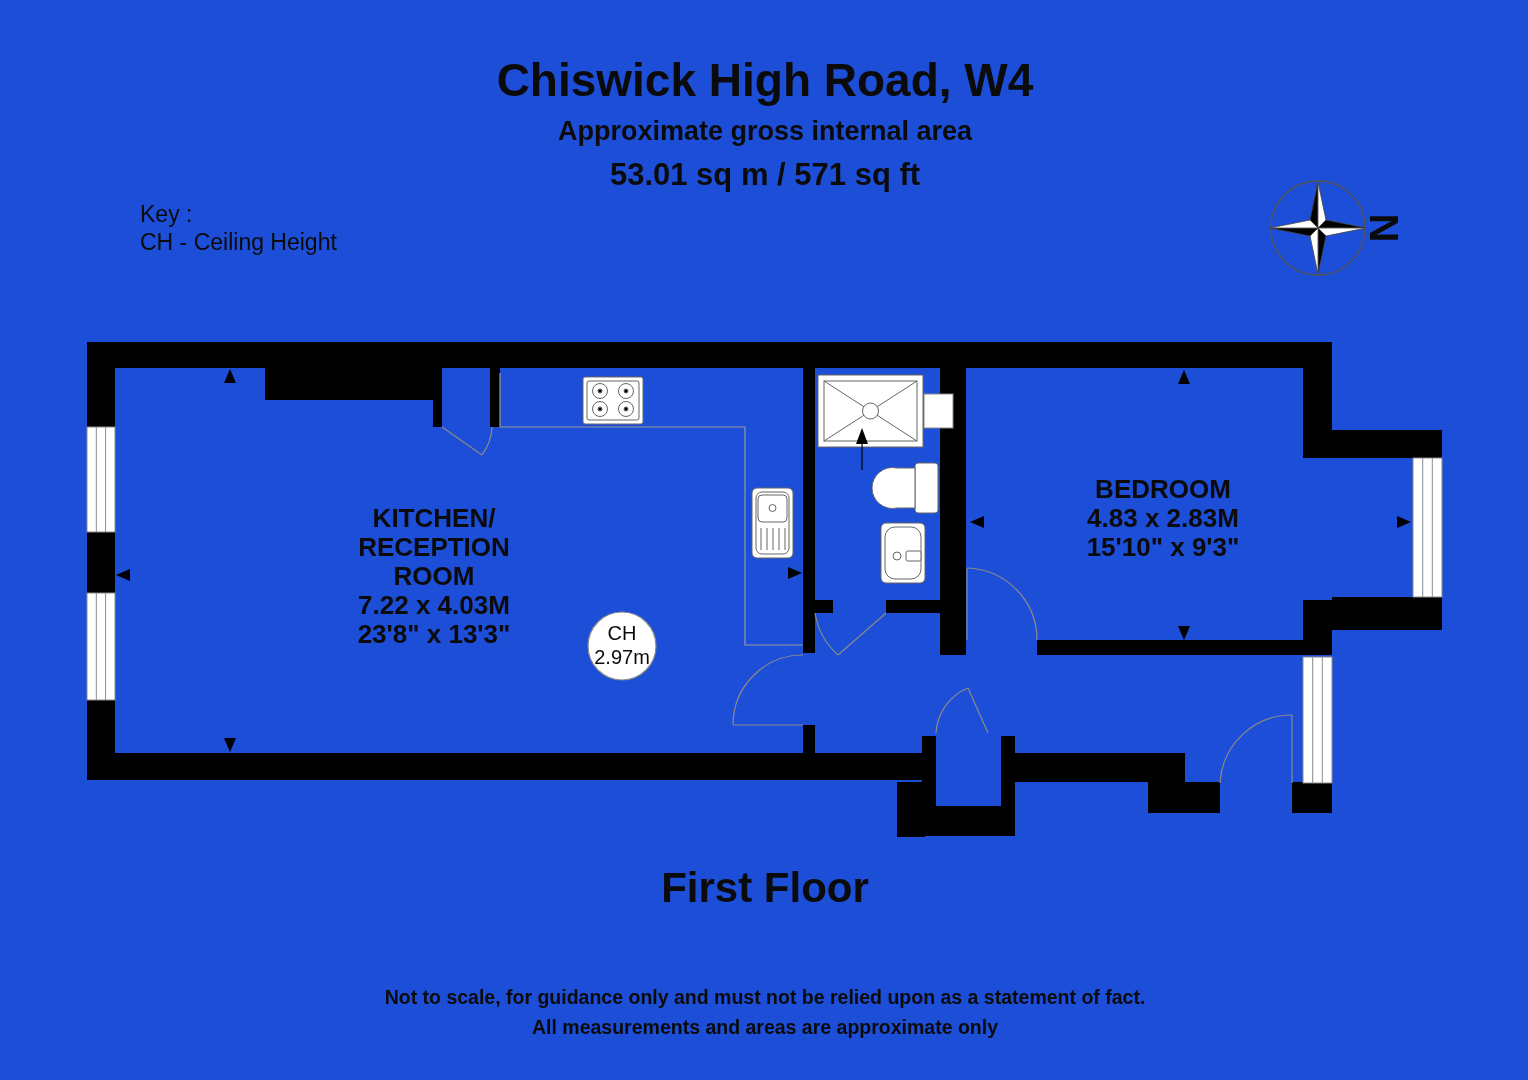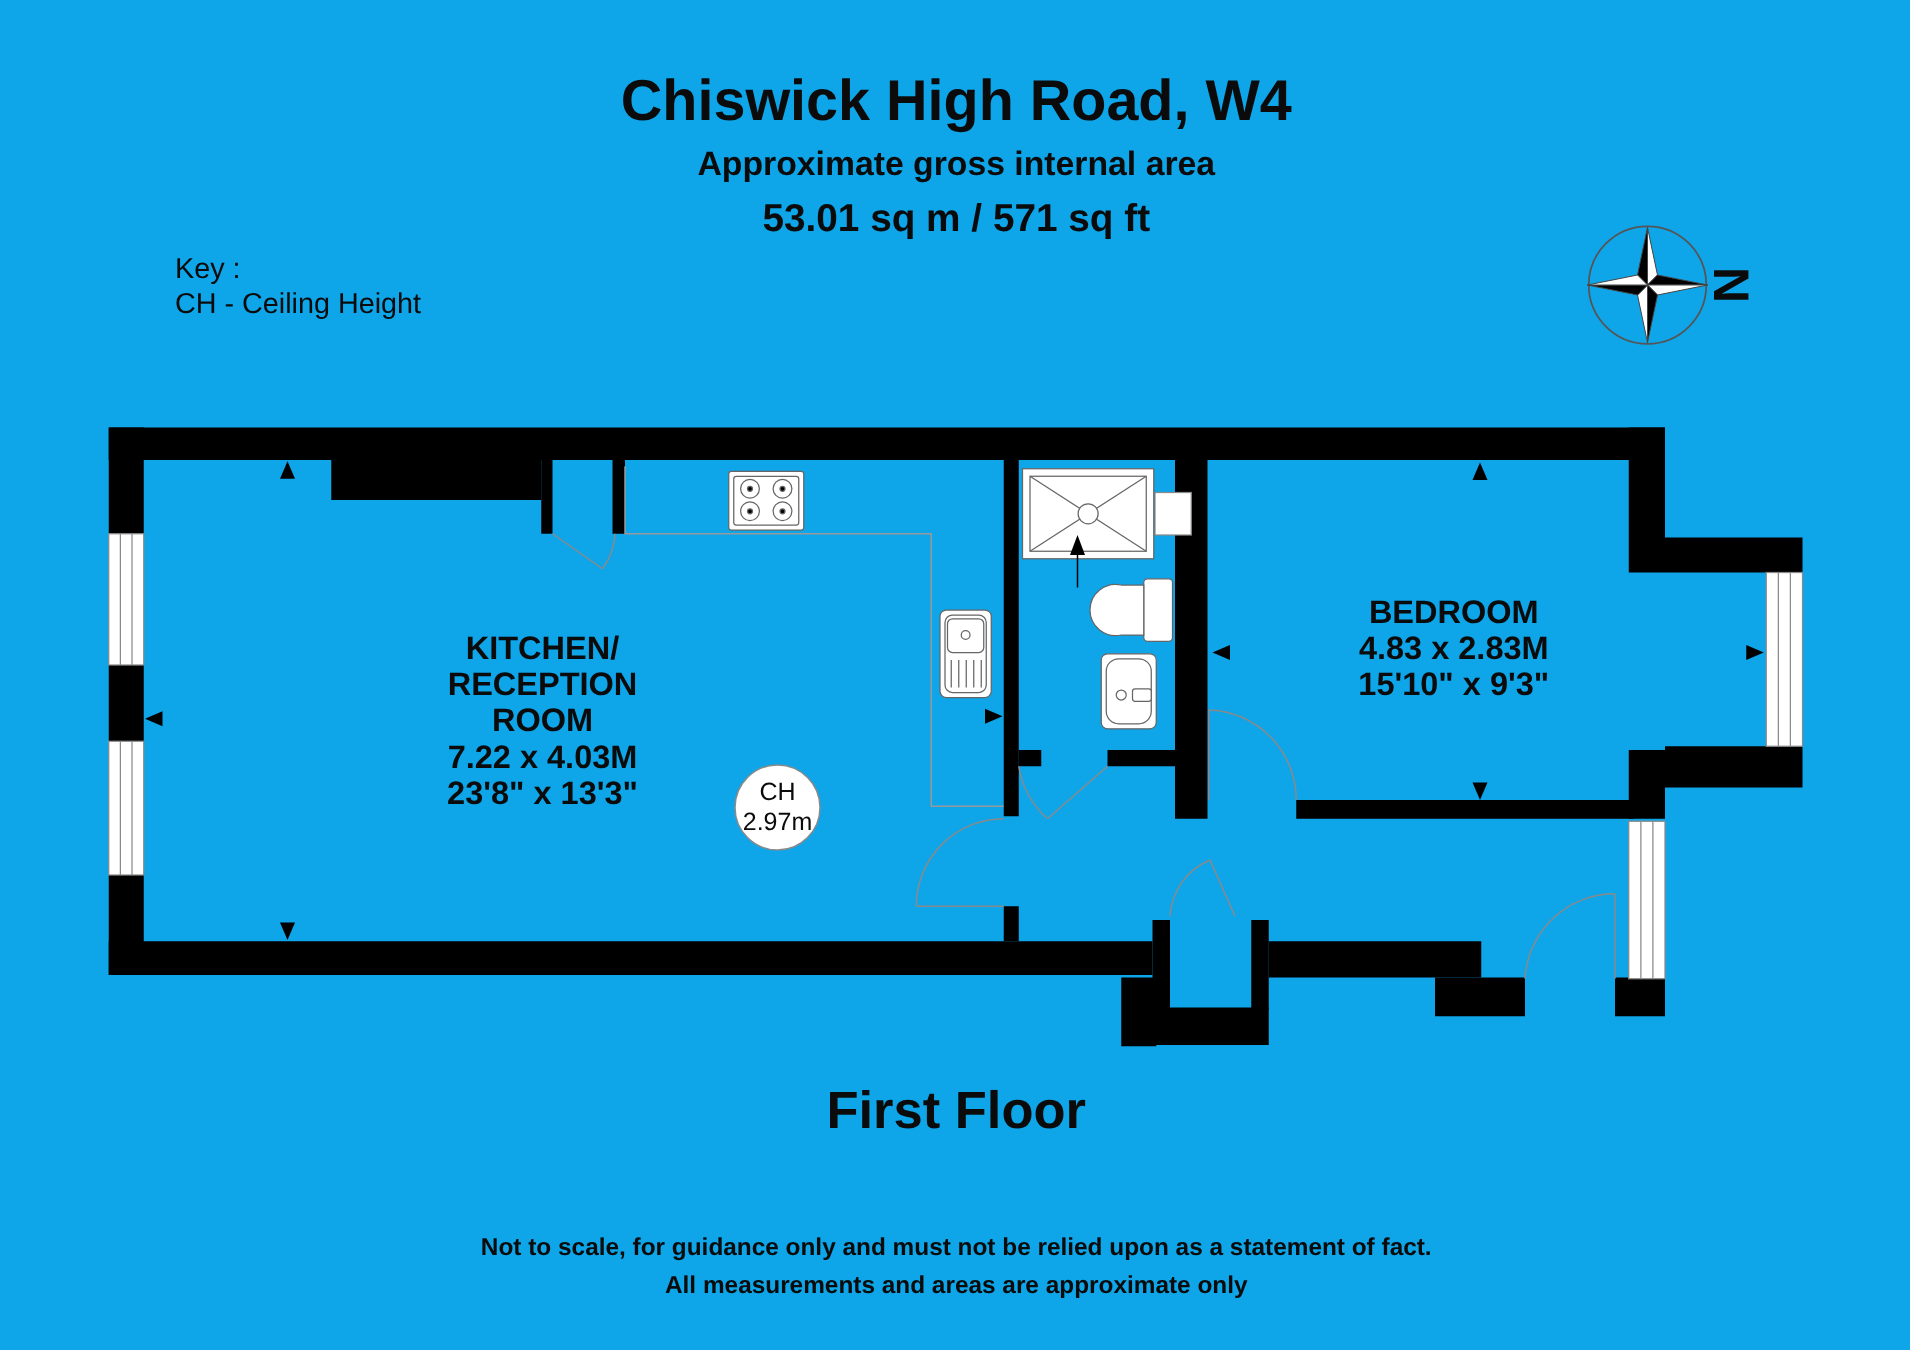--- a/index.html
+++ b/index.html
@@ -1,16 +1,16 @@
 <!DOCTYPE html>
 <html><head>
 <meta charset="utf-8">
 <style>
   html,body{margin:0;padding:0;background:#ffffff;}
-  .page{position:relative;width:1528px;height:1080px;background:#0ea5e9;overflow:hidden;
+  .page{position:relative;width:1528px;height:1080px;background:#1d4ed8;overflow:hidden;
         font-family:"Liberation Sans",sans-serif;}
   svg{position:absolute;left:0;top:0;}
   svg text{font-family:"Liberation Sans",sans-serif;fill:#0b0b0b;}
   .t-bold{font-weight:bold;}
 </style>
 </head>
 <body>
 
 <div class="page">
 <svg width="1528" height="1080" viewBox="0 0 1528 1080">

